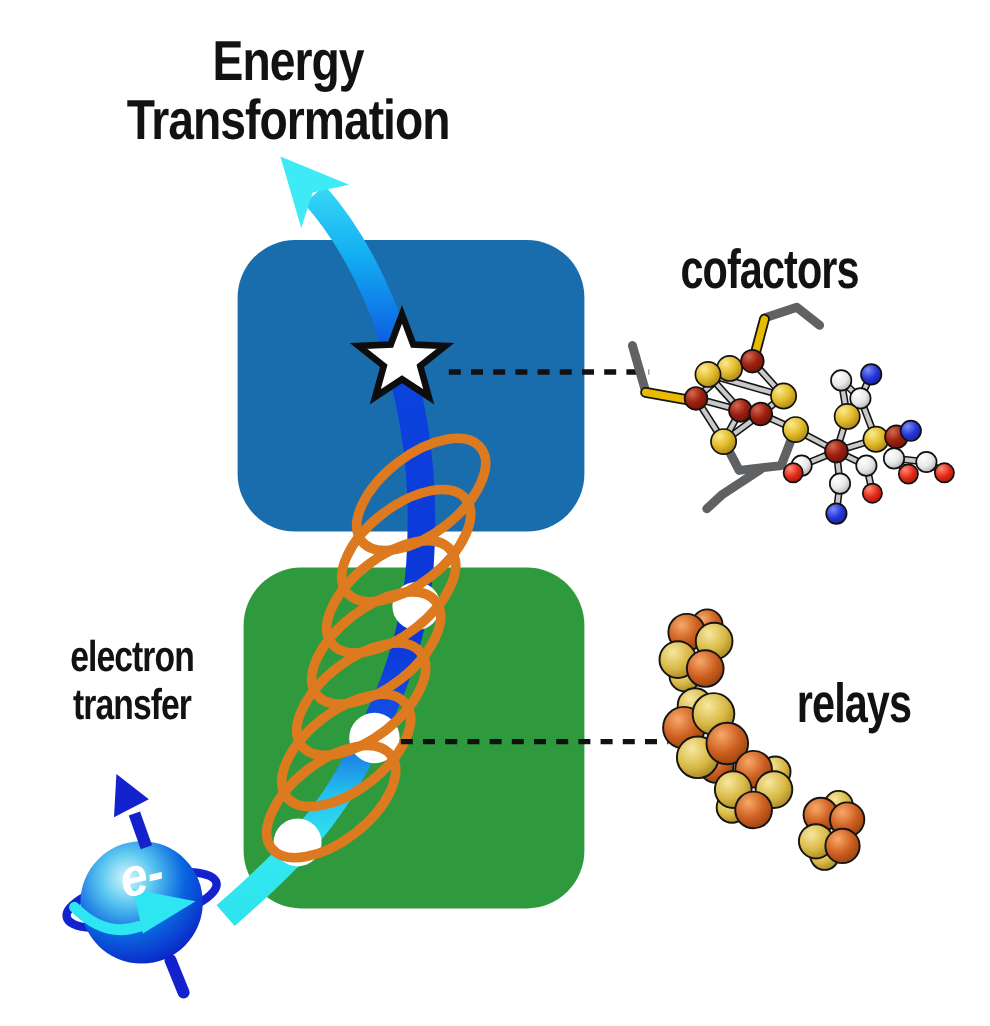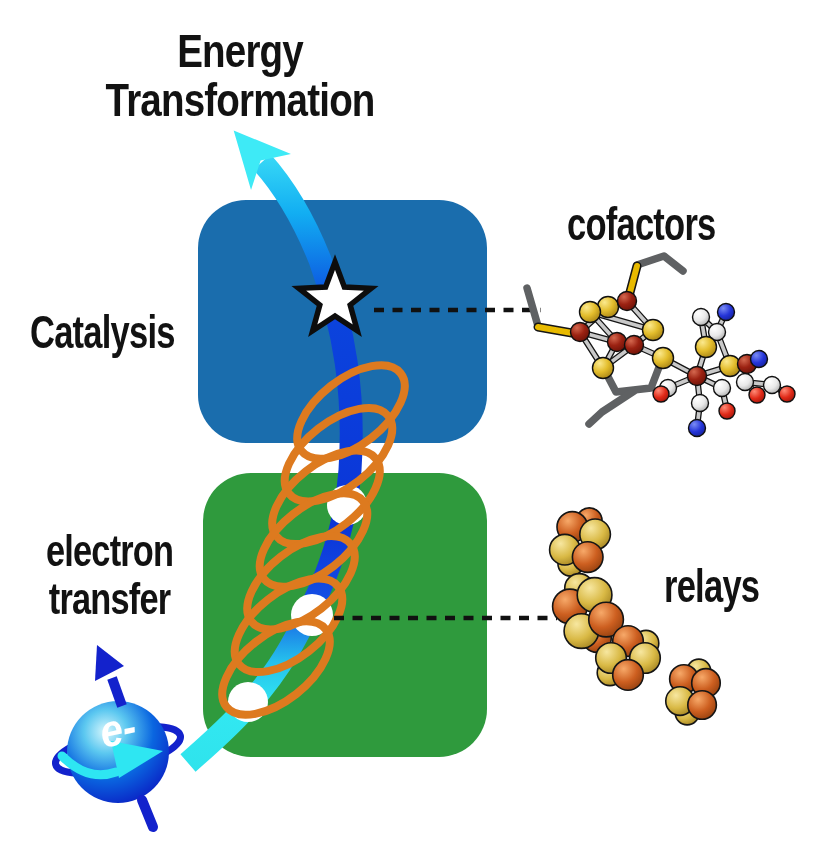--- a/index.html
+++ b/index.html
@@ -22,21 +22,21 @@
   .lbl .inner{display:inline-block;}
   #title-label{
     left:40px;top:26px;width:400px;
     font-size:47px;line-height:1.05;text-align:center;
   }
   #title-label .inner{transform:scaleX(.82);transform-origin:center top;}
   #catalysis-label{left:30px;top:305px;font-size:46px;}
   #catalysis-label .inner{transform:scaleX(.75);transform-origin:left top;}
   #electron-transfer-label{
     left:15px;top:527px;width:190px;
-    font-size:44px;line-height:1.1;text-align:center;
+    font-size:36px;line-height:1.1;text-align:center;
   }
   #electron-transfer-label .inner{transform:scaleX(.78);transform-origin:center top;}
   #cofactors-label{left:567px;top:197px;font-size:46px;text-align:right;}
   #cofactors-label .inner{transform:scaleX(.75);transform-origin:left top;}
   #relays-label{left:664px;top:559px;font-size:46px;}
   #relays-label .inner{transform:scaleX(.75);transform-origin:left top;}
   #electron-symbol{
     left:95px;top:708px;
     font-size:45px;color:#ffffff;font-style:italic;
     transform:rotate(-12deg) scaleX(.9);
@@ -285,23 +285,20 @@
       </g>
   </svg>
 
   <div class="lbl" id="title-label">
     <div class="inner">
       <div>Energy</div>
       <div>Transformation</div>
     </div>
   </div>
 
-  <div class="lbl" id="catalysis-label">
-    <span class="inner">Catalysis</span>
-  </div>
 
   <div class="lbl" id="electron-transfer-label">
     <div class="inner">
       <div>electron</div>
       <div>transfer</div>
     </div>
   </div>
 
   <div class="lbl" id="cofactors-label">
     <span class="inner">cofactors</span>

